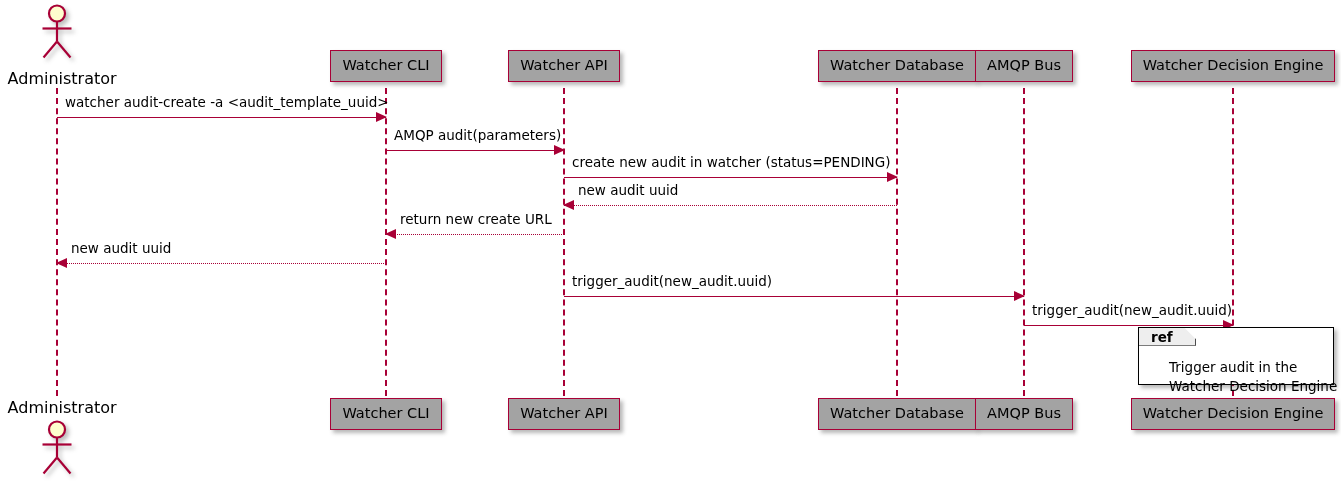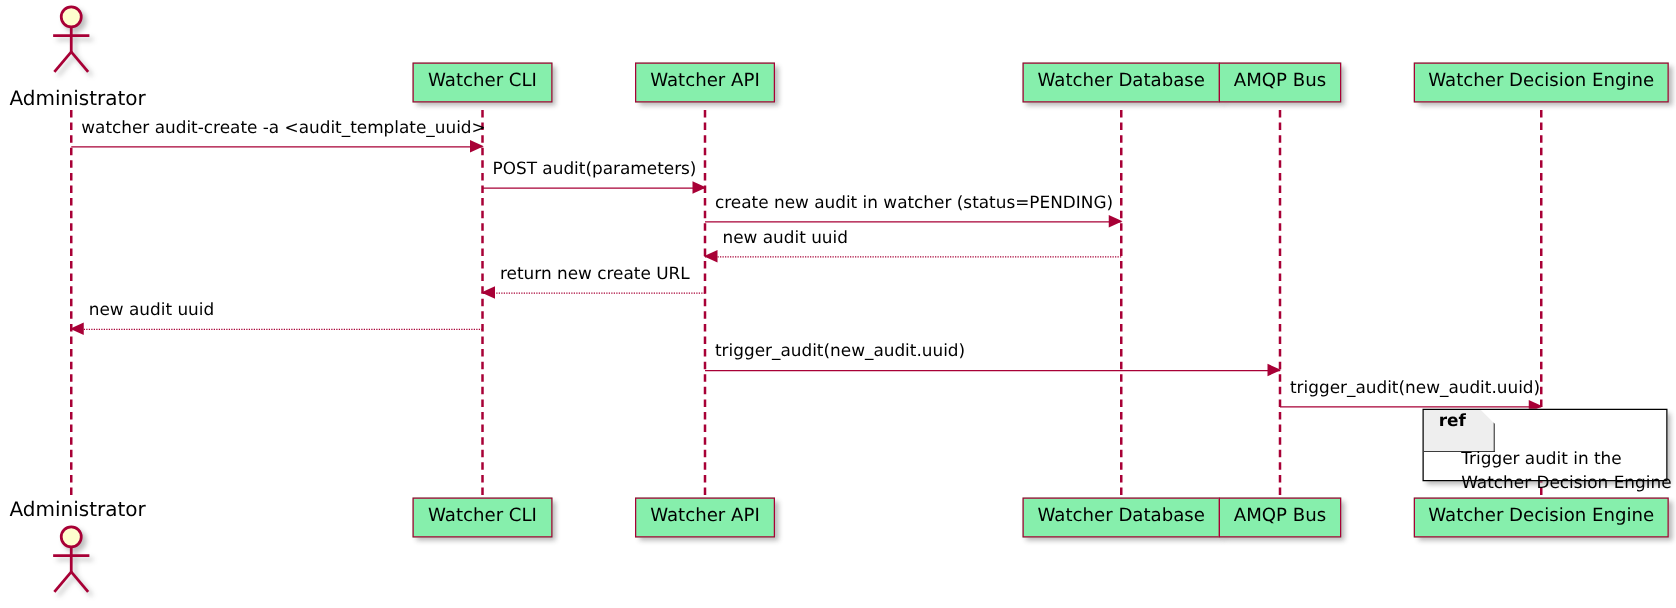--- a/index.html
+++ b/index.html
@@ -25,21 +25,21 @@
     width: 0;
     border-left: 2px dashed #A80036;
     top: 88px;
     height: 308px;
   }
 
   
   .participant {
     position: absolute;
     box-sizing: border-box;
-    background: #86efac;
+    background: #a3a3a3;
     border: 1.5px solid #A80036;
     color: #000000;
     font-size: 14.5px;
     line-height: 1;
     padding: 7px 12px 8px 11px;
     white-space: nowrap;
     box-shadow: 3px 3px 4px rgba(40,40,40,0.33);
     text-align: center;
   }
 
@@ -111,21 +111,21 @@
   .ref-tab {
     position: absolute;
     left: 0;
     top: 0;
     background: #EEEEEE;
     border-right: 1.5px solid #000000;
     border-bottom: 1.5px solid #000000;
     font-size: 13.5px;
     font-weight: bold;
     color: #000000;
-    padding: 3px 22px 16px 12px;
+    padding: 3px 22px 0 12px;
     line-height: 1;
     clip-path: polygon(0 0, calc(100% - 11px) 0, 100% 11px, 100% 100%, 0 100%);
   }
   .ref-body {
     position: absolute;
     left: 16px;
     top: 26px;
     width: 100%;
     padding: 4px 10px 0 14px;
     box-sizing: border-box;
@@ -176,21 +176,21 @@
     <div class="participant" style="left: 1130.66px; top: 50px; width: 204.672px;">Watcher Decision Engine</div>
     <div class="participant" style="left: 1130.66px; top: 398px; width: 204.672px;">Watcher Decision Engine</div>
     <div class="msg to-right" style="left: 57px; width: 329px; top: 117px;">
       <div class="line"></div>
       <div class="head"></div>
       <div class="label">watcher audit-create -a &lt;audit_template_uuid&gt;</div>
     </div>
     <div class="msg to-right" style="left: 386px; width: 178px; top: 150px;">
       <div class="line"></div>
       <div class="head"></div>
-      <div class="label">POST audit(parameters)</div>
+      <div class="label">AMQP audit(parameters)</div>
     </div>
     <div class="msg to-right" style="left: 564px; width: 333px; top: 177px;">
       <div class="line"></div>
       <div class="head"></div>
       <div class="label">create new audit in watcher (status=PENDING)</div>
     </div>
     <div class="msg dotted to-left" style="left: 564px; width: 333px; top: 205px;">
       <div class="line"></div>
       <div class="head"></div>
       <div class="label">new audit uuid</div>

